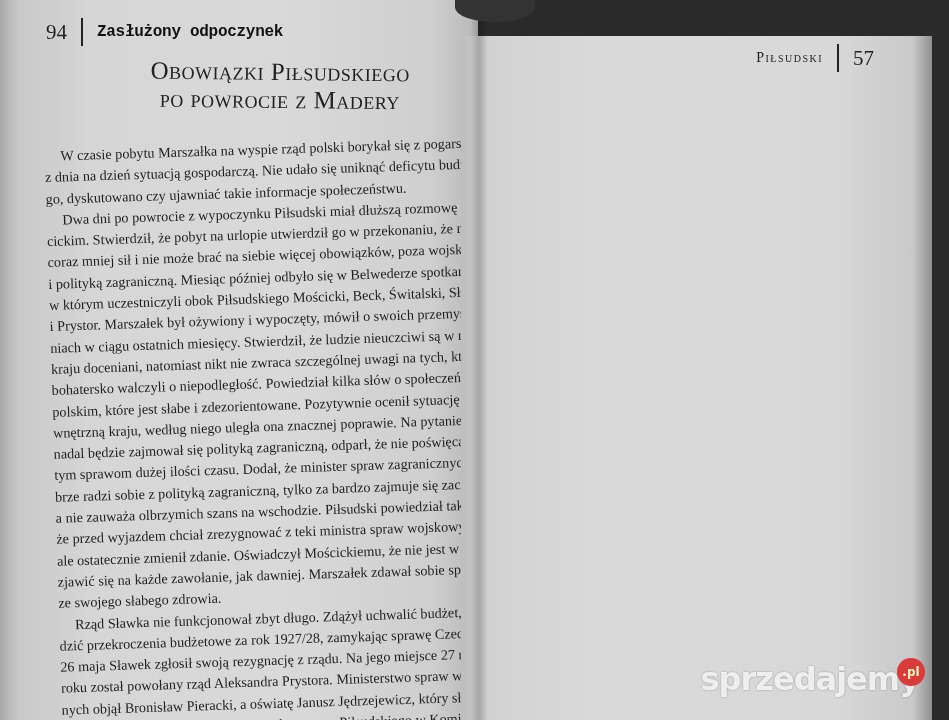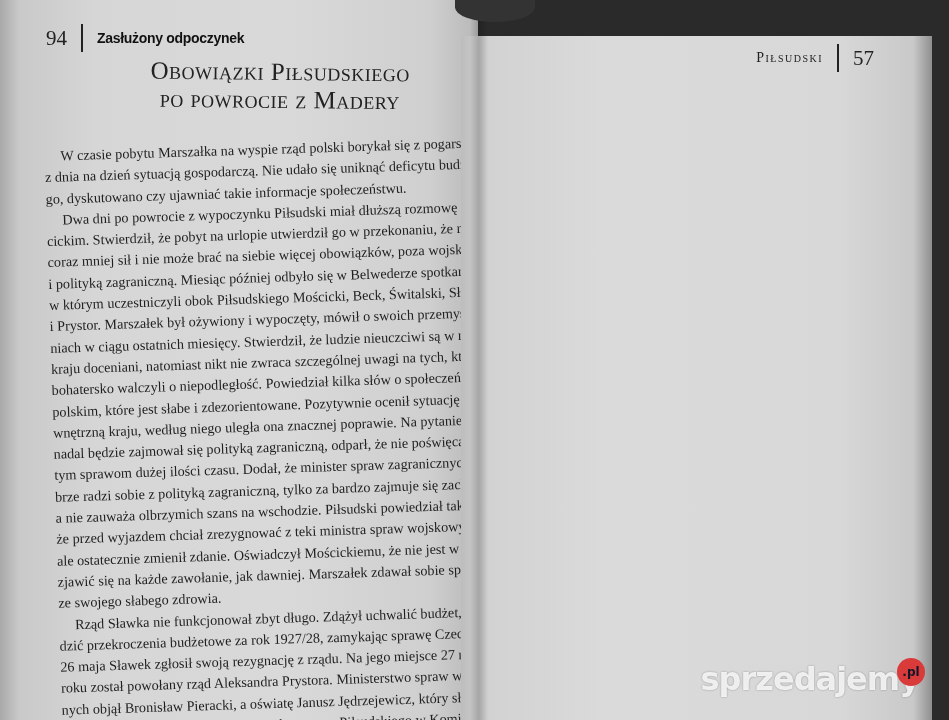--- a/index.html
+++ b/index.html
@@ -24,26 +24,26 @@
   }
   .gutter {
     position:absolute; left:470px; top:0; width:18px; height:720px;
     background:linear-gradient(90deg,rgba(0,0,0,0) 0%,rgba(0,0,0,0.18) 50%,rgba(0,0,0,0) 100%);
   }
   .corner-shadow {
     position:absolute; left:455px; top:0; width:80px; height:22px;
     background:#333; border-radius:0 0 60px 60px / 0 0 22px 22px;
   }
   .running-head { position:absolute; display:flex; align-items:center; }
-  .rh-left { left:46px; top:24px; }
+  .rh-left { left:46px; top:18px; }
   .rh-right { right:58px; top:8px; }
   .page-num { font-size:21px; color:#222; }
   .rh-divider { width:2px; height:28px; background:#222; margin:0 14px; }
   .rh-title-left {
-    font-family:Liberation Sans, sans-serif; font-weight:bold; font-size:14px;
+    font-family:Liberation Mono, monospace; font-weight:bold; font-size:16px;
     letter-spacing:-0.3px; color:#111;
   }
   .rh-title-right {
     font-family:"Liberation Serif", serif; font-size:14px; letter-spacing:1.5px; color:#222;
     font-variant:small-caps;
   }
   .chapter-title {
     position:absolute; left:145px; top:58px; width:270px;
     text-align:center; font-size:25px; line-height:28px; color:#222;
     font-variant:small-caps; letter-spacing:0.5px;
@@ -59,21 +59,21 @@
   .watermark {
     position:absolute; right:30px; top:660px; display:flex; align-items:center;
   }
   .wm-text {
     font-family:"DejaVu Sans", sans-serif; font-weight:bold; font-size:32px;
     color:rgba(255,255,255,0.85); letter-spacing:-1px;
     text-shadow:0 0 2px rgba(0,0,0,0.35);
   }
   .wm-badge {
     position:absolute; right:-6px; top:-2px; width:28px; height:28px; border-radius:50%;
-    background:#d93a3a; color:#0f172a; font-family:"DejaVu Sans", sans-serif; font-weight:bold;
+    background:#d93a3a; color:#fef9c3; font-family:"DejaVu Sans", sans-serif; font-weight:bold;
     font-size:12px; display:flex; align-items:center; justify-content:center;
   }
 </style>
 </head>
 <body>
 
 <div class="book">
 
   <div class="page page-left">
     <div class="running-head rh-left">

